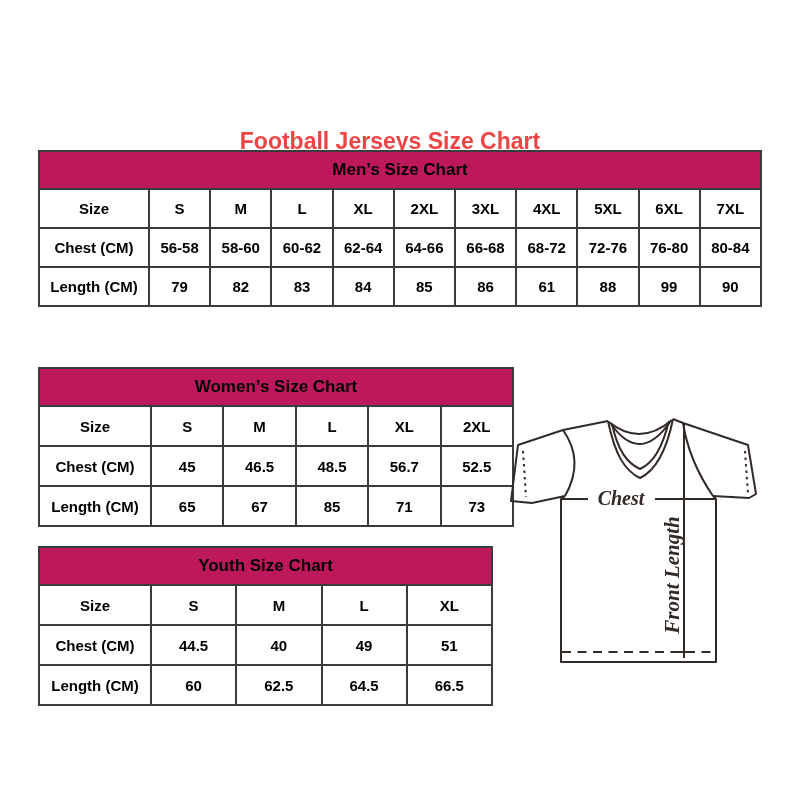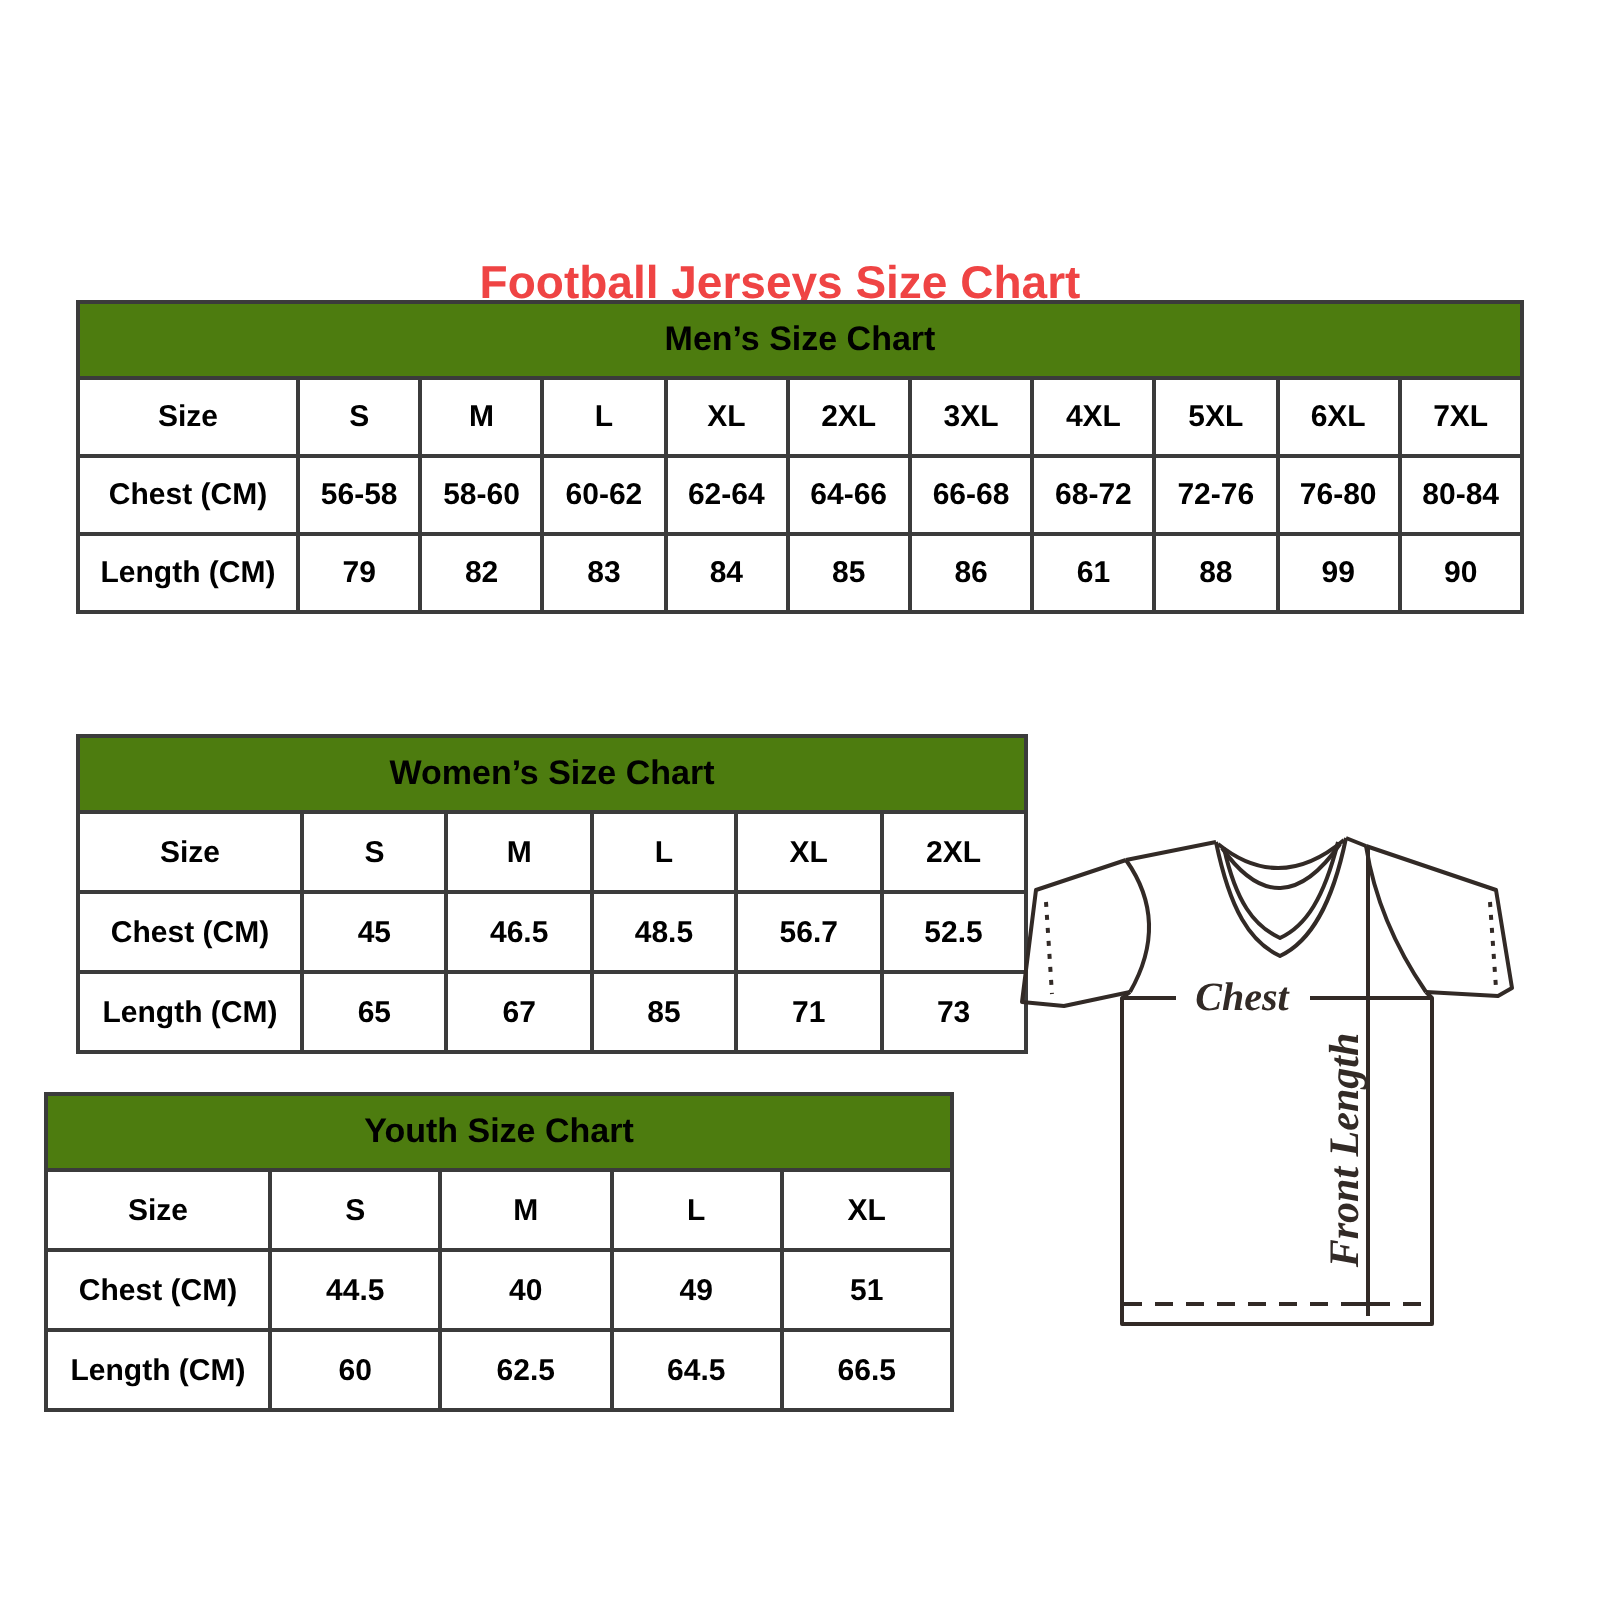--- a/index.html
+++ b/index.html
@@ -12,24 +12,24 @@
     font-size:23px; font-weight:bold; color:#ef4444;margin-top:32px;
   }
   table.size-table {
     position:absolute; border-collapse:collapse; table-layout:fixed;
     background:#ffffff;
   }
   table.size-table td {
     border:2px solid #3b3b3b; text-align:center; vertical-align:middle;
     font-weight:bold; color:#000; font-size:15px; padding:0; overflow:hidden;
   }
-  tr.chart-title td { background:#4d7c0f; font-size:17px; height:36px; }
+  tr.chart-title td { background:#be185d; font-size:17px; height:36px; }
   table.mens   { left:38px; top:150px; width:724px; }
   table.womens { left:38px; top:367px; width:476px; }
-  table.youth  { left:22px; top:546px; width:455px; }
+  table.youth  { left:38px; top:546px; width:455px; }
   table.mens   tr.data td { height:37px; }
   table.womens tr.data td, table.youth tr.data td { height:38px; }
   .jersey { position:absolute; left:505px; top:403px; width:272px; height:272px; }
   .jersey .ln { fill:none; stroke:#322a26; stroke-width:2; stroke-linejoin:round; stroke-linecap:butt; }
   .jersey .dot { stroke-dasharray:2.5,4; }
   .jersey .hem { stroke-dasharray:9,6.5; }
   .jersey text {
     font-family:"Liberation Serif", serif; font-style:italic; font-weight:bold;
     fill:#322a26;
   }

